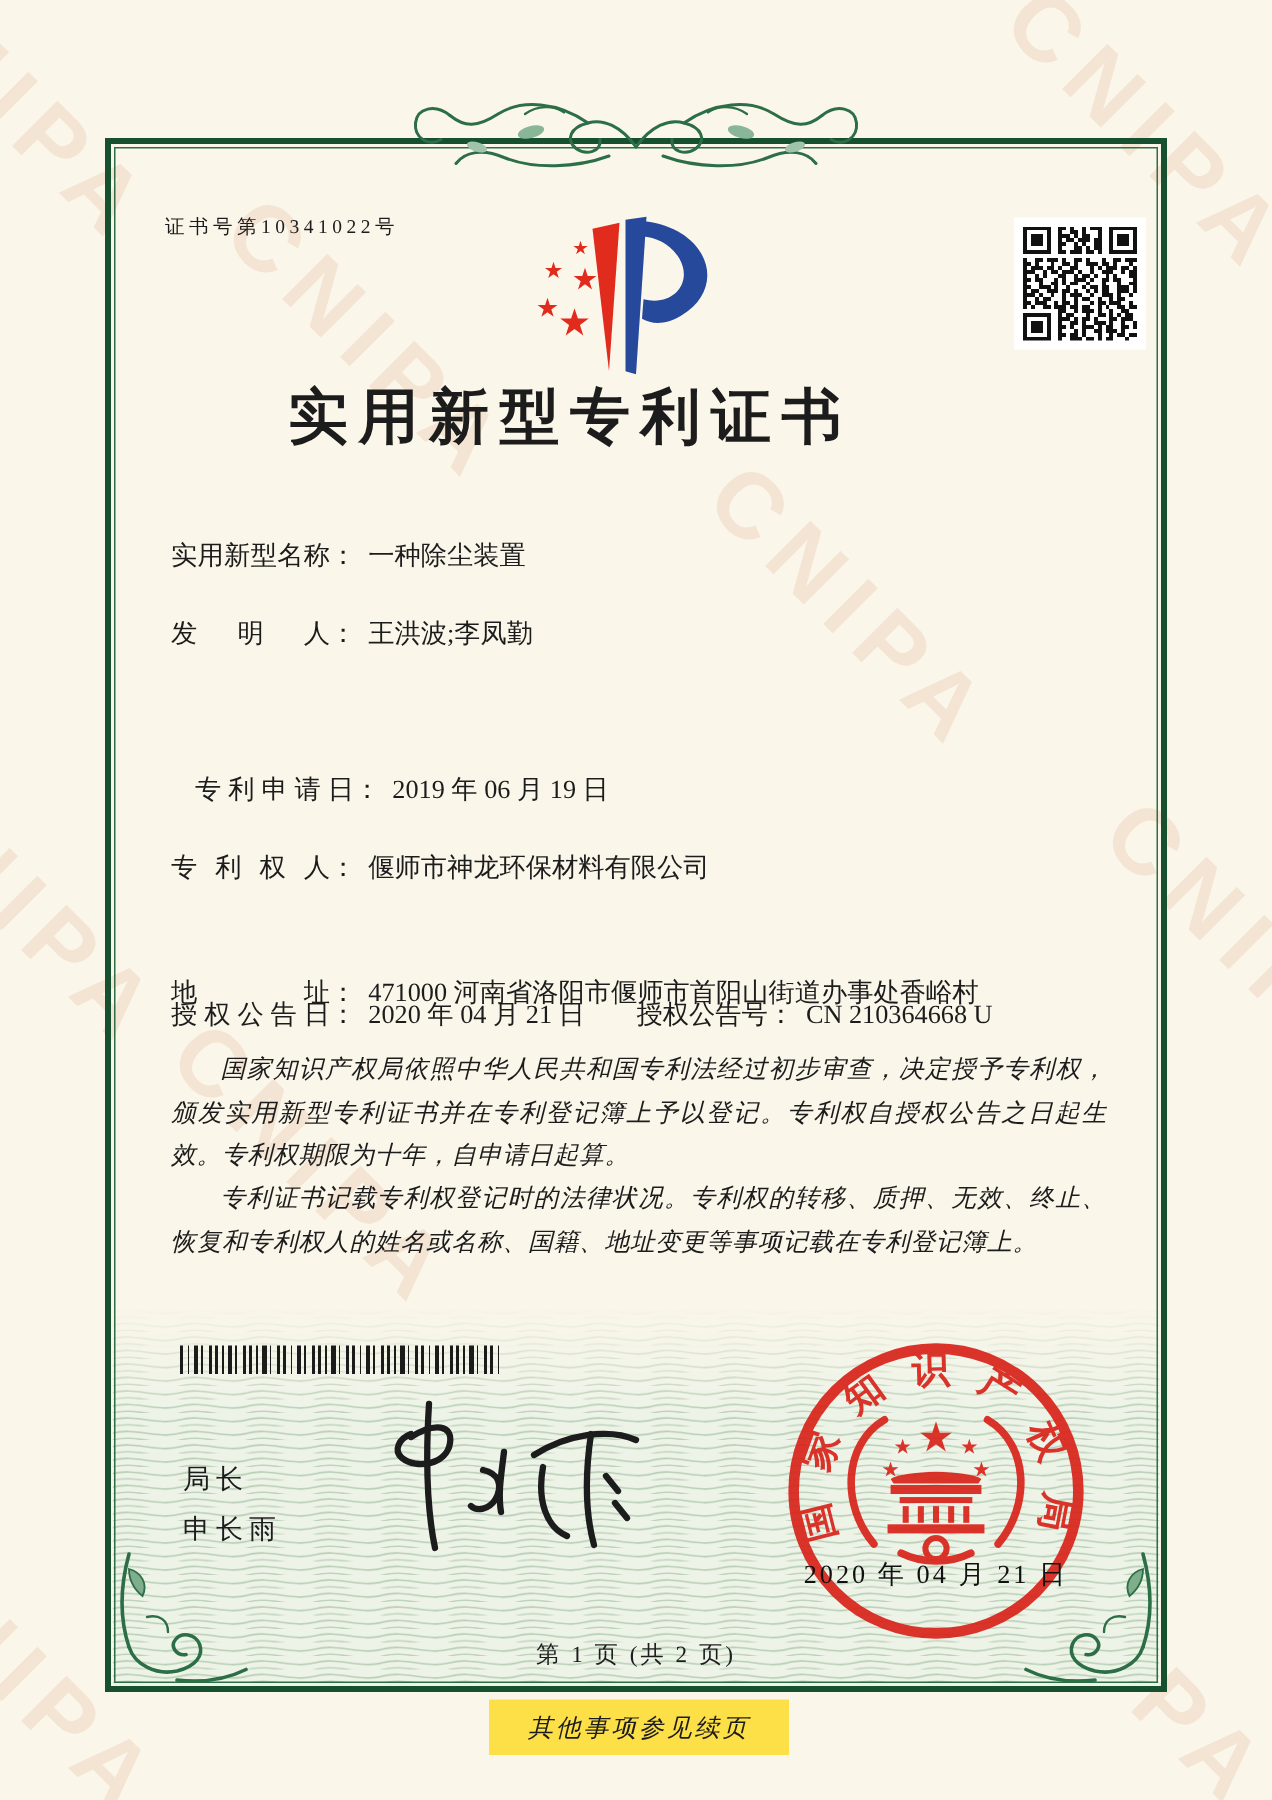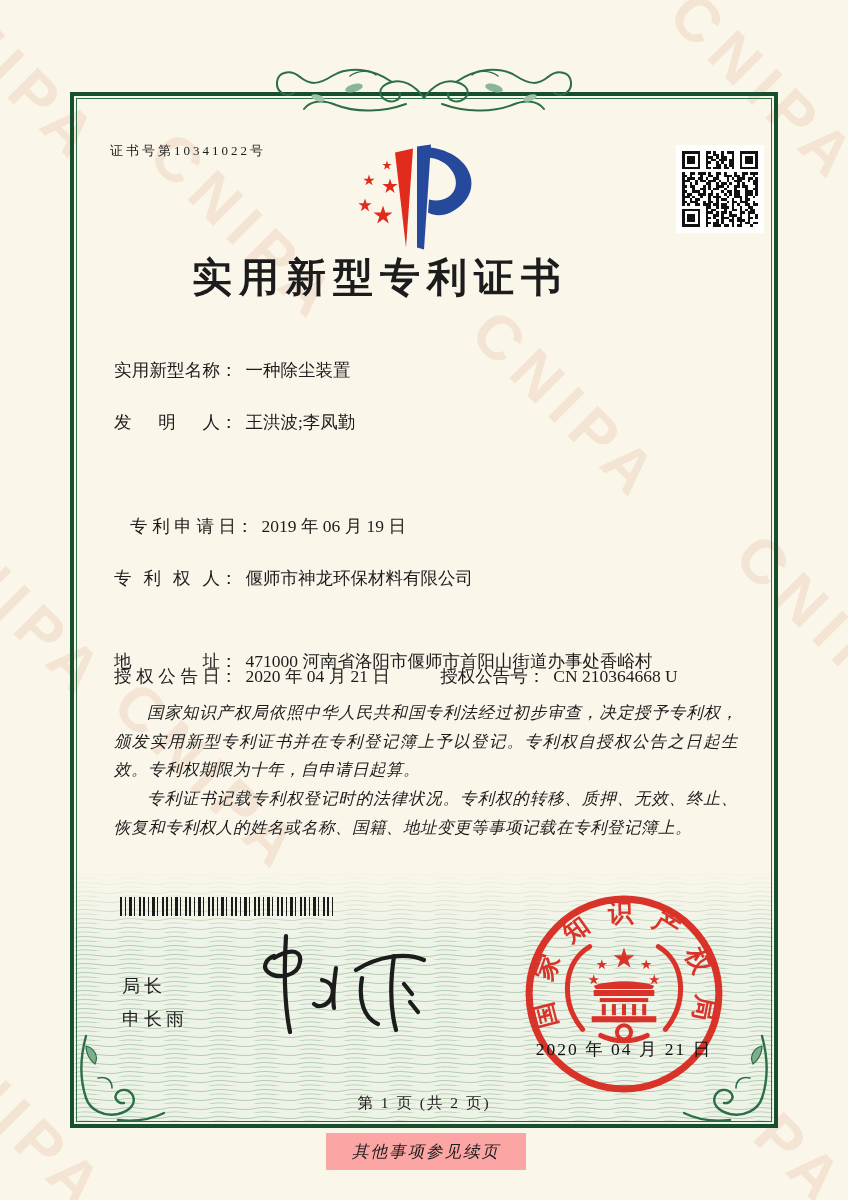--- a/index.html
+++ b/index.html
@@ -32,21 +32,21 @@
   .title{
     position:absolute; left:70px; top:250px; width:620px;
     text-align:center; font-size:40px; font-weight:bold; letter-spacing:7px;
   }
   .row{position:absolute; left:114px; font-size:17.5px; white-space:nowrap;}
   .flabel{
     display:inline-block; width:106px;
     text-align:justify; text-align-last:justify;
   }
   .fvalue{margin-left:8px;}
-  .row2label{margin-left:46px;}
+  .row2label{margin-left:30px;}
   .paras{
     position:absolute; left:114px; top:699px; width:624px;
     font-size:16.5px; line-height:1.74; font-style:italic;
     text-align:justify; letter-spacing:0.5px;
   }
   .paras p{margin:0; text-indent:2em;}
   .barcode{
     position:absolute; left:120px; top:897px; width:214px; height:19px;
     background:
       repeating-linear-gradient(90deg,
@@ -63,21 +63,21 @@
   .sealdate{
     position:absolute; left:518px; top:1037px; width:212px;
     text-align:center; font-size:17.5px; letter-spacing:2px; color:#111;
   }
   .pagenum{
     position:absolute; left:70px; top:1093px; width:708px;
     text-align:center; font-size:15.5px; letter-spacing:2px;
   }
   .footnote{
     position:absolute; left:326px; top:1133px; width:200px; height:37px;
-    background:#fca5a5; text-align:center; line-height:37px;
+    background:#fde047; text-align:center; line-height:37px;
     font-size:16.5px; font-style:italic; letter-spacing:2px;
   }
   .qrbox{
     position:absolute; left:676px; top:145px; width:76px; height:76px;
     background:#ffffff; padding:6px;
   }
 </style>
 </head>
 <body>
 

